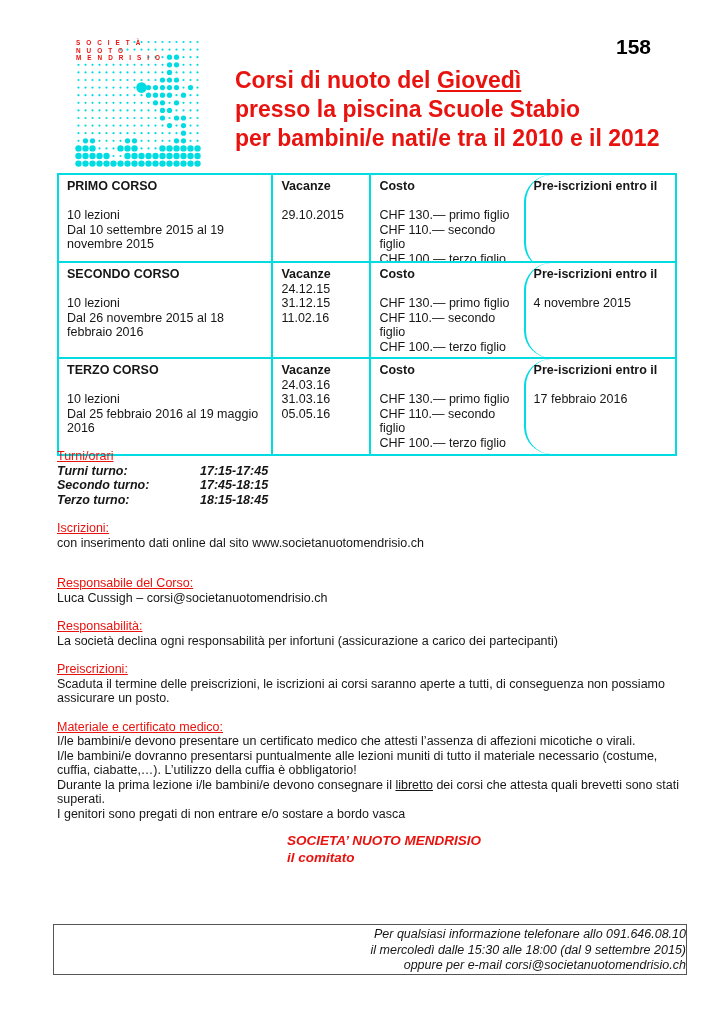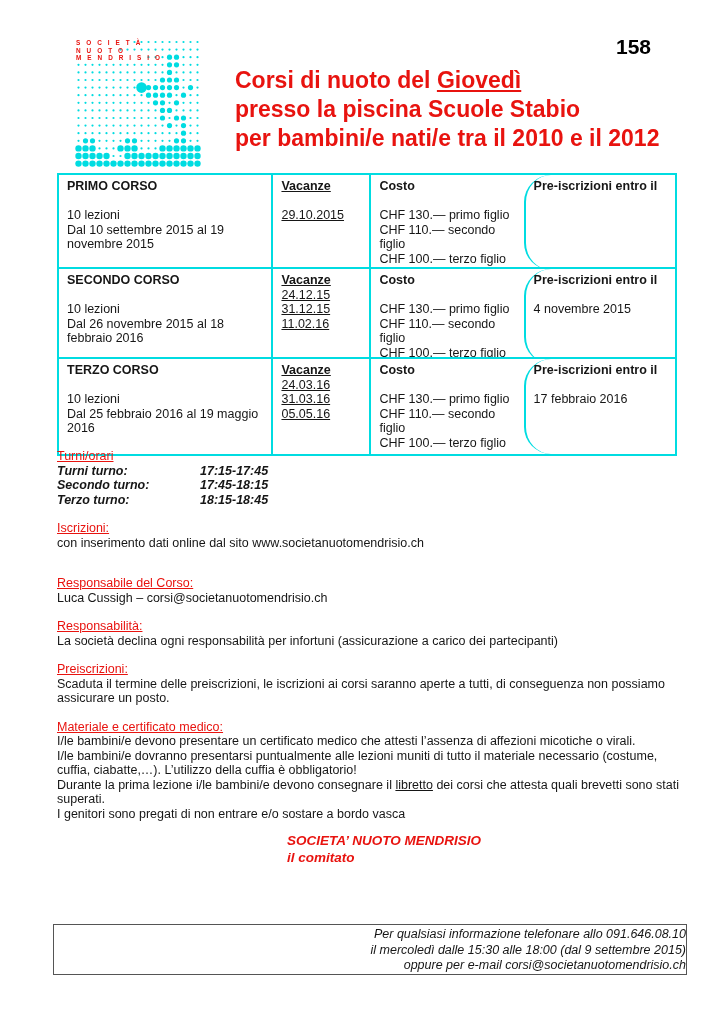--- a/index.html
+++ b/index.html
@@ -18,21 +18,21 @@
     color:var(--red); font-weight:bold; font-size:6.4px; line-height:7.6px;
     letter-spacing:2.1px; white-space:nowrap;
   }
   .page-number { position:absolute; left:616px; top:40px; font-size:21px; font-weight:bold; color:#000; }
   .doc-title { position:absolute; left:235px; top:66px; color:var(--red); font-weight:bold; font-size:23px; line-height:29px; }
   .doc-title .u { text-decoration:underline; }
   
   .tbl { position:absolute; left:57px; width:620px; display:flex; border:2px solid var(--cyan); background:#fff; }
   .tbl .c { padding:4px 8px; border-left:2px solid var(--cyan); }
   .tbl .c:first-child { border-left:none; }
-  .tbl .c1 { width:231px; } .tbl .c2 { width:52px;text-decoration:underline; } .tbl .c3 { width:167px;margin-left:46px; } .tbl .c4 { width:164px;border-radius:27px; }
+  .tbl .c1 { width:231px; } .tbl .c2 { width:52px; } .tbl .c3 { width:167px;margin-left:46px; } .tbl .c4 { width:164px;border-radius:27px; }
   .tbl .hd { font-weight:bold; }
   .sp { height:14.5px; }
   
   .content { position:absolute; left:57px; top:449px; width:622px; }
   .sec { margin-bottom:14px; }
   .sec-heading { color:var(--red); text-decoration:underline; }
   .sec.big-gap { margin-top:26px; }
   .turni-row { font-weight:bold; font-style:italic; }
   .turni-row .lbl { display:inline-block; width:143px; }
   .u { text-decoration:underline; }
@@ -359,21 +359,21 @@
     <div class="sp"></div>
     <div>CHF 130.— primo figlio</div>
     <div>CHF 110.— secondo figlio</div>
     <div>CHF 100.— terzo figlio</div>
   </div>
   <div class="c c4">
     <div class="hd">Pre-iscrizioni entro il</div>
   </div>
 </div>
 
-<div class="tbl" style="top:267px;">
+<div class="tbl" style="top:261px;">
   <div class="c c1">
     <div class="hd">SECONDO CORSO</div>
     <div class="sp"></div>
     <div>10 lezioni</div>
     <div>Dal 26 novembre 2015 al 18 febbraio 2016</div>
   </div>
   <div class="c c2">
     <div class="hd">Vacanze</div>
     <div>24.12.15</div>
     <div>31.12.15</div>

